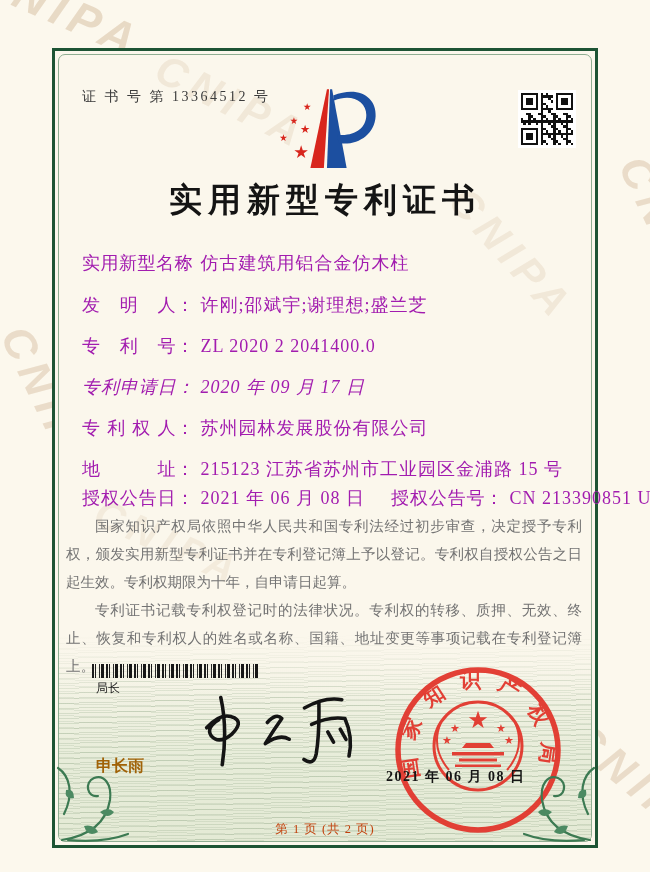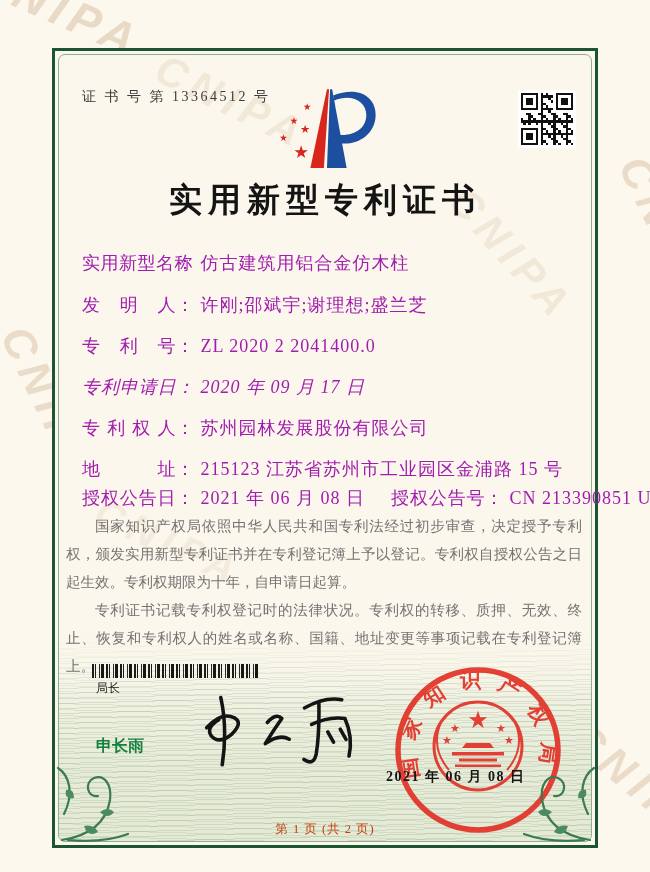--- a/index.html
+++ b/index.html
@@ -60,21 +60,21 @@
   .barcode{
     position:absolute; left:92px; top:664px; width:168px; height:14px;
     background:repeating-linear-gradient(90deg,
       #1c1c1c 0 2px, rgba(0,0,0,0) 2px 3px,
       #1c1c1c 3px 4px, rgba(0,0,0,0) 4px 7px,
       #2a2a2a 7px 8px, rgba(0,0,0,0) 8px 9px,
       #161616 9px 12px, rgba(0,0,0,0) 12px 14px);
   }
   
   .sig-title{position:absolute; left:96px; top:680px; font-family:"Liberation Sans","DejaVu Sans",sans-serif; font-weight:400; font-size:12px; color:#222;}
-  .sig-name{position:absolute; left:96px; top:736px; font-family:"Liberation Sans","DejaVu Sans",sans-serif; font-weight:700; font-size:16px; color:#15803d;}
+  .sig-name{position:absolute; left:96px; top:756px; font-family:"Liberation Sans","DejaVu Sans",sans-serif; font-weight:700; font-size:16px; color:#a16207;}
   .sig-hand{position:absolute; left:190px; top:682px; transform:rotate(-3deg);}
   
   .seal{position:absolute; left:392px; top:664px; opacity:.93;}
   .seal-date{
     position:absolute; left:386px; top:768px; font-size:14px; font-weight:700;
     letter-spacing:1.5px; color:#151515; z-index:5;
   }
   
   .orn-left{position:absolute; left:54px; top:742px;}
   .orn-right{position:absolute; left:488px; top:742px; transform:scaleX(-1);}

